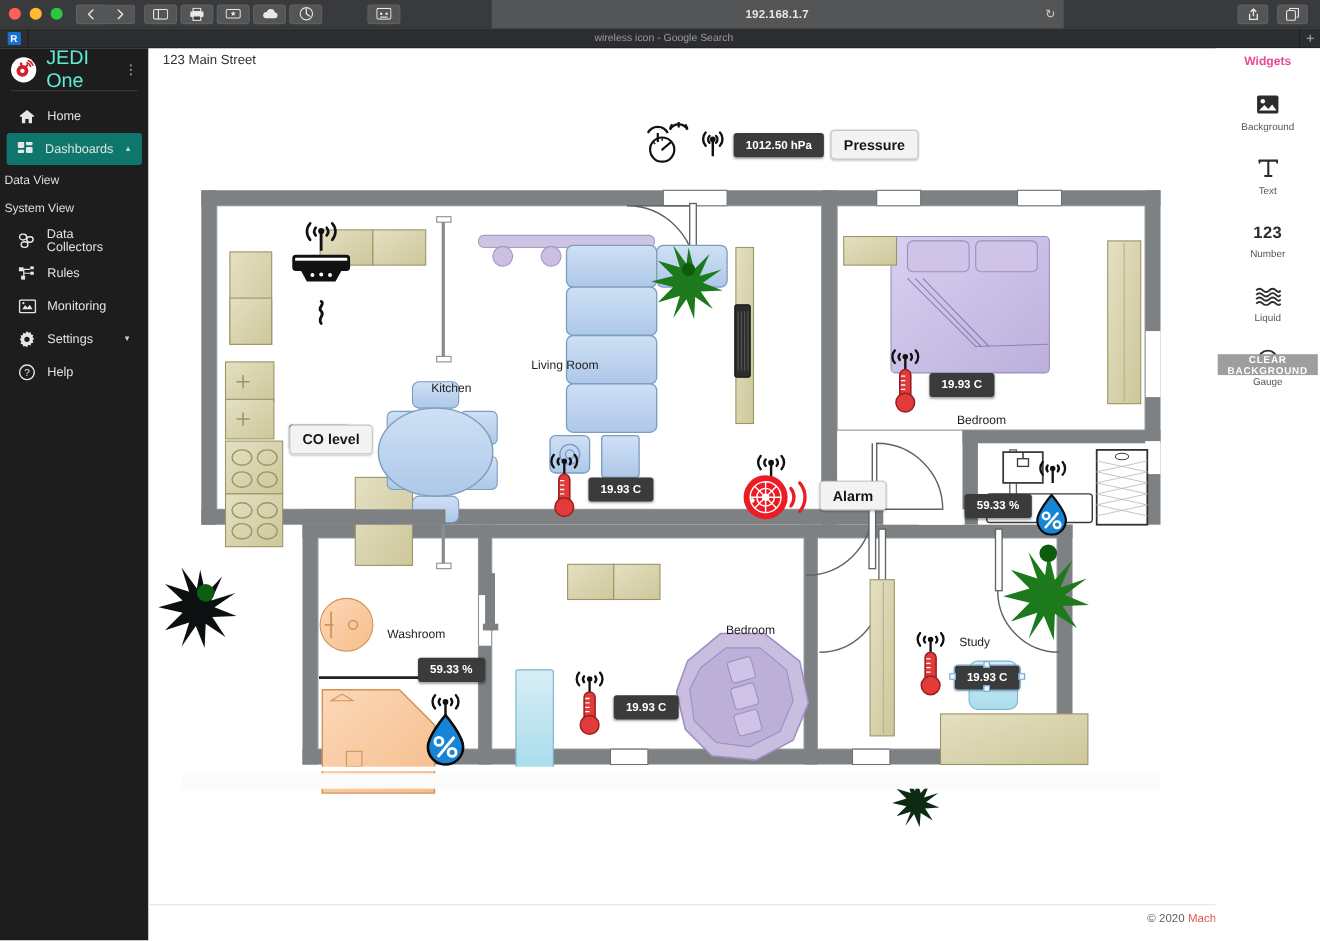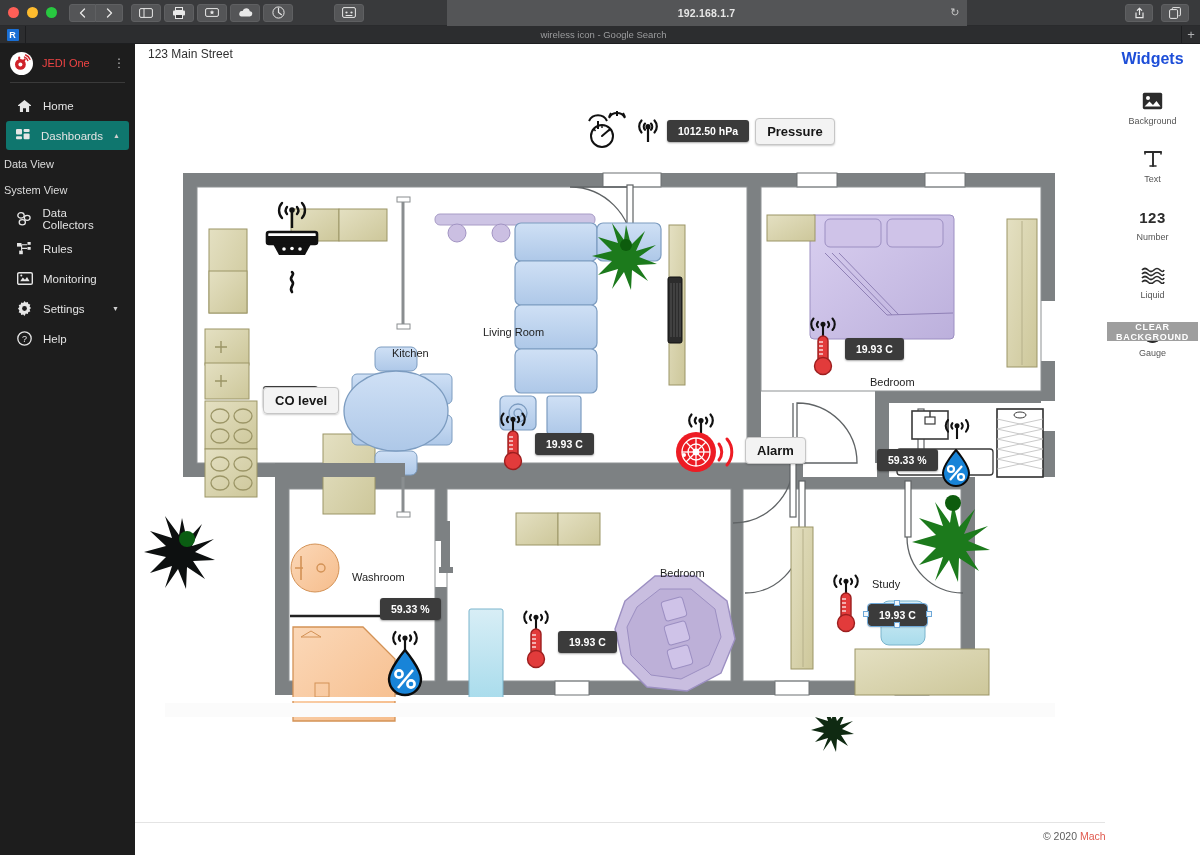--- a/index.html
+++ b/index.html
@@ -72,21 +72,21 @@
   
   .sidebar {
     position: absolute; top: 44px; left: 0; width: 135px; height: 811px;
     background: #1d1d1d;
   }
   .brand { height: 38px; display: flex; align-items: center; padding: 0 10px; gap: 9px; }
   .brand-logo {
     width: 23px; height: 23px; border-radius: 50%; background: #fff;
     display: flex; align-items: center; justify-content: center; position: relative;
   }
-  .brand-name { color: #ef4444; font-size: 11px; flex: 1; }
+  .brand-name { color: #5eead4; font-size: 18px; flex: 1; }
   .brand-kebab { color: #b9b9b9; font-size: 12px; letter-spacing: 0; line-height: 4px; }
   .brand-div { height: 1px; background: #3a3a3a; margin: 0 10px 8px; }
 
   .nav-item {
     height: 29px; display: flex; align-items: center; gap: 10px;
     padding: 0 10px; color: #e3e3e3; font-size: 11.5px; cursor: default;
     margin: 1px 6px; border-radius: 3px;
   }
   .nav-item .nic { width: 17px; height: 17px; display: flex; align-items: center; justify-content: center; }
   .nav-item.active { background: #0f766e; }
@@ -115,21 +115,21 @@
     font-size: 10.5px; color: #5e5e5e;
   }
   .mc-brand { color: #e05a4f; }
   .sup { font-size: 6.5px; vertical-align: super; }
 
   
   .widgets {
     position: absolute; top: 44px; left: 1105px; width: 95px; height: 811px;
     background: #fff; text-align: center;
   }
-  .widgets-title { margin-top: 6px; font-size: 16px; font-weight: bold; color: #1d4ed8; }
+  .widgets-title { margin-top: 6px; font-size: 11px; font-weight: bold; color: #ec4899; }
   .wid {
     margin-top: 22px; display: flex; flex-direction: column;
     align-items: center; gap: 4px; cursor: default;
   }
   .wid-ic { height: 22px; display: flex; align-items: center; justify-content: center; color: #2b2b2b; }
   .wid-lb { font-size: 9px; color: #555; }
   .clear-bg-btn {
     position: absolute; top: 278px; left: 2px; width: 91px; height: 19px;
     background: #9e9e9e; color: #fff; font-size: 9px; font-weight: bold;
     letter-spacing: .7px; display: flex; align-items: center; justify-content: center;

